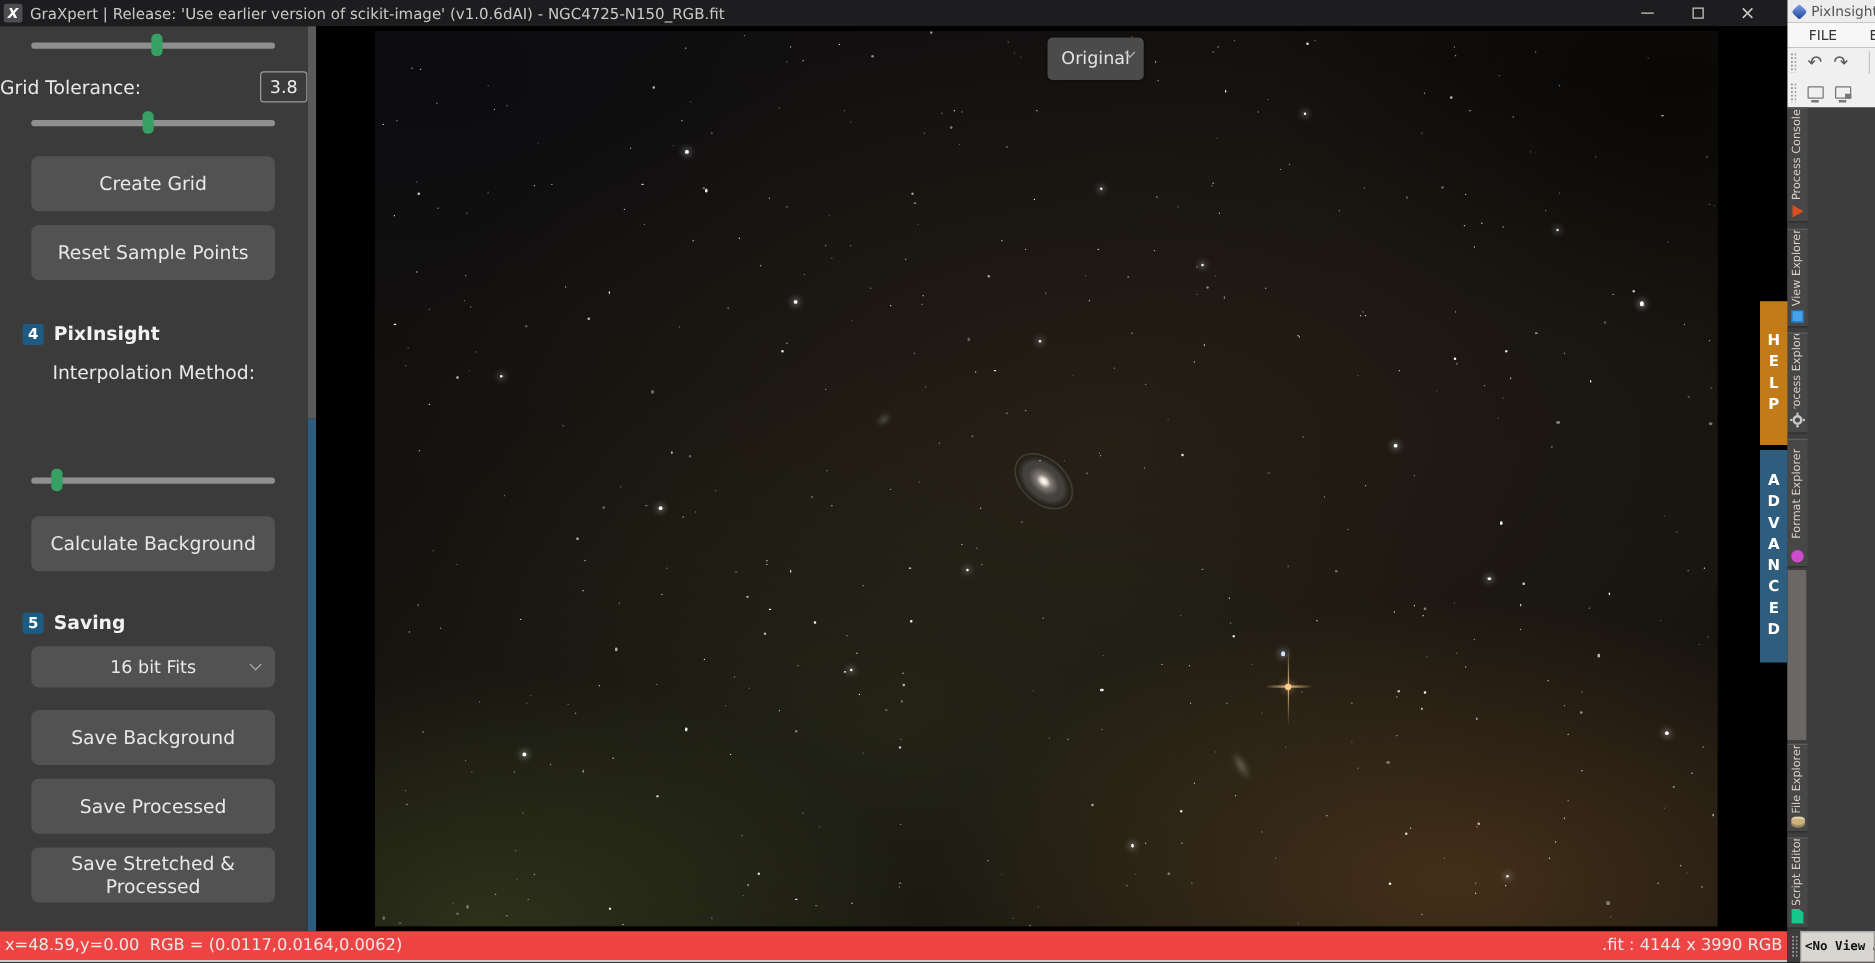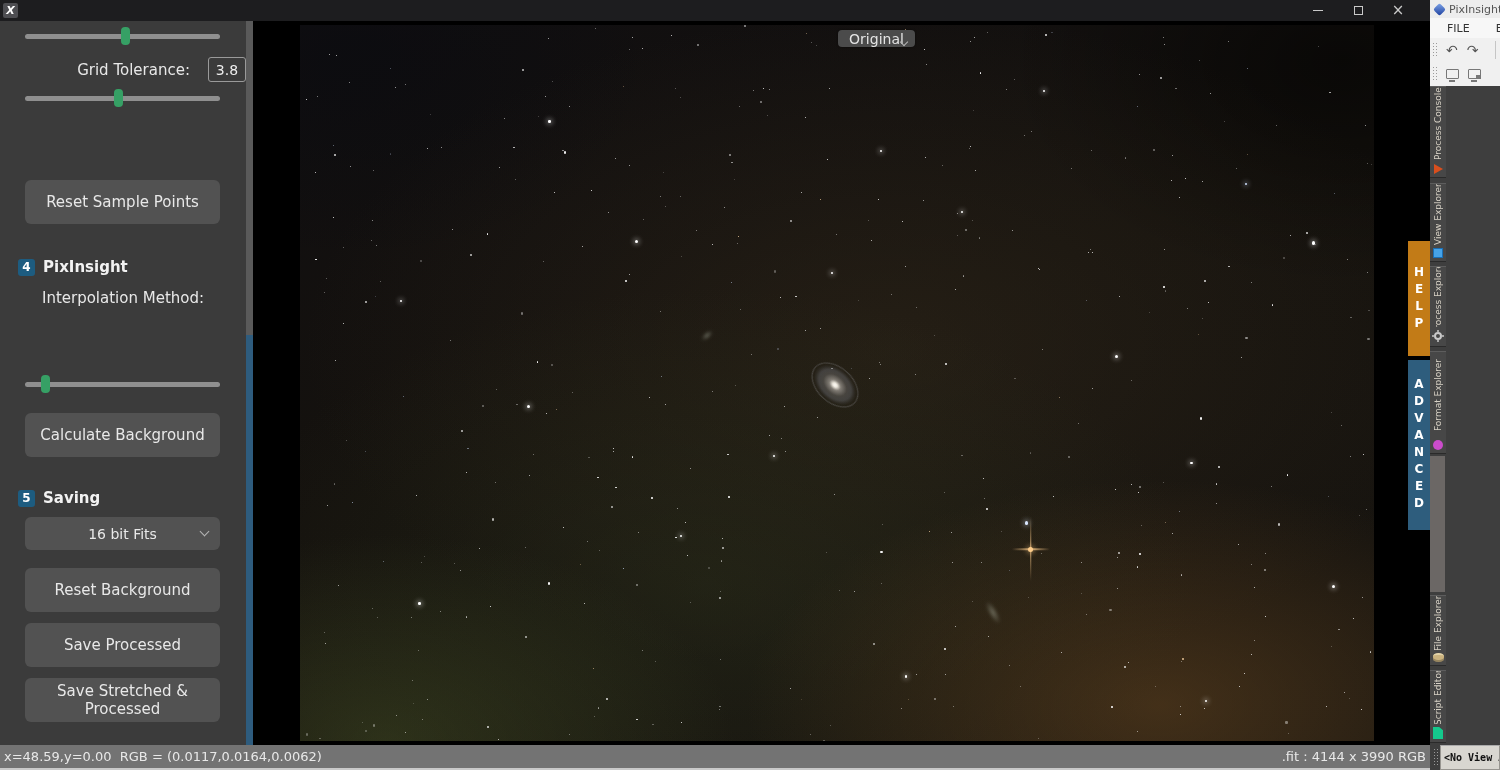--- a/index.html
+++ b/index.html
@@ -22,21 +22,21 @@
 
   
   .sidebar { position:absolute; left:0; top:21px; width:246px; height:724px;
     background:#3b3b3b; color:#e8e8e8; }
   .hslider { position:absolute; left:25px; width:195px; height:18px; }
   .hslider .track { position:absolute; left:0; right:0; top:7px; height:5px;
     background:#8f8f8f; border-radius:3px; }
   .hslider .handle { position:absolute; top:0; width:9px; height:18px;
     background:#36a065; border-radius:4px; }
   .field-row { position:absolute; left:0; width:100%; display:flex;
-    align-items:center; justify-content:flex-end; gap:18px; font-size:15px; }
+    align-items:center; justify-content:space-between; gap:7px; font-size:15px; }
   .num-input { width:38px; height:25px; background:#3b3b3b; border:1px solid #9a9a9a;
     border-radius:3px; color:#eee; font-size:14px; text-align:center;
     font-family:"DejaVu Sans","Liberation Sans",sans-serif; }
   .gx-btn { position:absolute; left:25px; width:195px; height:44px; background:#525252;
     border:none; border-radius:6px; color:#e8e8e8; font-size:15px; cursor:pointer;
     font-family:"DejaVu Sans","Liberation Sans",sans-serif; }
   .section-hdr { position:absolute; left:18px; display:flex; align-items:center; gap:8px; }
   .step-badge { width:17px; height:17px; background:#1d5c80; border-radius:3px;
     color:#fff; font-size:12px; font-weight:bold; display:flex; align-items:center;
     justify-content:center; }
@@ -71,36 +71,36 @@
   .star.spikes::after { content:''; position:absolute; left:50%; top:50%; width:38px; height:1.5px;
     transform:translate(-50%,-50%); background:linear-gradient(90deg,transparent, rgba(255,205,140,.8) 50%, transparent); }
   .galaxy { position:absolute; border-radius:50%; }
   .g-spiral { background:radial-gradient(closest-side, rgba(255,255,250,1) 0%, rgba(245,240,230,.95) 9%,
       rgba(205,200,195,.55) 22%, rgba(152,152,158,.30) 45%, rgba(136,141,156,.30) 62%,
       rgba(120,125,140,.12) 73%, transparent 82%); filter:blur(.6px); }
   .g-spiral::before { content:''; position:absolute; inset:5%; border-radius:50%;
     border:1.5px solid rgba(185,190,202,.26); }
   .g-smudge { background:radial-gradient(closest-side, rgba(190,195,180,.45), rgba(150,155,140,.22) 60%, transparent);
     filter:blur(1.5px); }
-  .view-select { position:absolute; left:585px; top:9px; width:77px; height:17px;
+  .view-select { position:absolute; left:585px; top:9px; width:77px; height:34px;
     background:#4b4b4b; border-radius:4px; display:flex; align-items:center;
     justify-content:center; color:#e3e3e3; font-size:14px; cursor:pointer; box-shadow:0 0 2px rgba(0,0,0,.6); }
   .view-select .chev { right:8px; top:9px; width:6px; height:6px; }
 
   
   .vbtn { position:absolute; left:1408px; width:22px; color:#fff; font-weight:bold;
     font-size:12px; display:flex; align-items:center; justify-content:center;
     writing-mode:vertical-lr; text-orientation:upright; letter-spacing:3px;
     cursor:pointer; z-index:5; }
   .help-btn { top:241px; height:115px; background:#c27b17; }
   .adv-btn { top:360px; height:170px; background:#2e5d7d; }
 
   
   .statusbar { position:absolute; left:0; top:745px; width:1430px; height:23px;
-    background:#737373; color:#e8e8e8; font-size:13px; display:flex; align-items:center; }
+    background:#ef4444; color:#e8e8e8; font-size:13px; display:flex; align-items:center; }
   .status-left { margin-left:4px; white-space:pre; }
   .status-right { position:absolute; right:4px; white-space:pre; }
   .task-sliver { position:absolute; left:0; top:768px; width:1430px; height:2px; background:#c9c9c9; }
 
   
   .pi-panel { position:absolute; left:1430px; top:0; width:70px; height:770px; background:#3e3e3e; }
   .pi-title { position:absolute; left:0; top:0; width:70px; height:18px; background:#ededed;
     display:flex; align-items:center; }
   .pi-diamond { width:9px; height:9px; margin:0 5px 0 5px; border-radius:2px;
     background:linear-gradient(135deg,#7ea4e8,#1c3f9e); transform:rotate(45deg); flex:none; }
@@ -147,20 +147,21 @@
     display:flex; align-items:center; font-family:"DejaVu Sans Mono","Liberation Mono",monospace;
     font-size:10px; font-weight:bold; color:#111; white-space:pre; overflow:hidden; padding-left:3px; }
 </style>
 </head>
 <body>
 
 <div id="app">
 
   <div class="titlebar">
     <div class="gx-logo">X</div>
+    <div class="title-text">GraXpert | Release: 'Use earlier version of scikit-image' (v1.0.6dAI) - NGC4725-N150_RGB.fit</div>
     <div class="win-controls">
       <div class="win-btn">
           <span class="glyph-min"></span>
         </div>
       <div class="win-btn">
           <span class="glyph-max"></span>
         </div>
       <div class="win-btn glyph-close">×</div>
     </div>
   </div>
@@ -173,20 +174,21 @@
 
     <div class="field-row" style="top:36px">
       <span>Grid Tolerance:</span>
       <input class="num-input" value="3.8" style="">
     </div>
     <div class="hslider" style="top:68px">
         <div class="track"></div>
         <div class="handle" style="left: calc(48% - 5px);"></div>
       </div>
 
+    <button class="gx-btn" style="top:104px">Create Grid</button>
     <button class="gx-btn" style="top:159px">Reset Sample Points</button>
 
     <div class="section-hdr" style="top:237px">
       <span class="step-badge">4</span>
       <span class="section-title">PixInsight</span>
     </div>
     <div class="mid-label" style="top:268px">Interpolation Method:</div>
     <div class="hslider" style="top:354px">
         <div class="track"></div>
         <div class="handle" style="left: calc(11% - 5px);"></div>
@@ -194,21 +196,21 @@
     <button class="gx-btn" style="top:392px">Calculate Background</button>
 
     <div class="section-hdr" style="top:468px">
       <span class="step-badge">5</span>
       <span class="section-title">Saving</span>
     </div>
     <div class="dropdown" style="top:496px">
       <span>16 bit Fits</span>
       <span class="chev"></span>
     </div>
-    <button class="gx-btn" style="top:547px">Reset Background</button>
+    <button class="gx-btn" style="top:547px">Save Background</button>
     <button class="gx-btn" style="top:602px">Save Processed</button>
     <button class="gx-btn" style="top:657px">Save Stretched &amp; Processed</button>
   </div>
   <div class="sb-scroll-top"></div>
   <div class="sb-scroll-bottom"></div>
 
   <div class="canvas">
     <div class="photo">
       <div id="sky-objects">
           <div class="star" style="left: 53.16%; top: 30.03%; width: 1px; height: 1px; background: rgba(255, 255, 255, 0.81);"></div>

